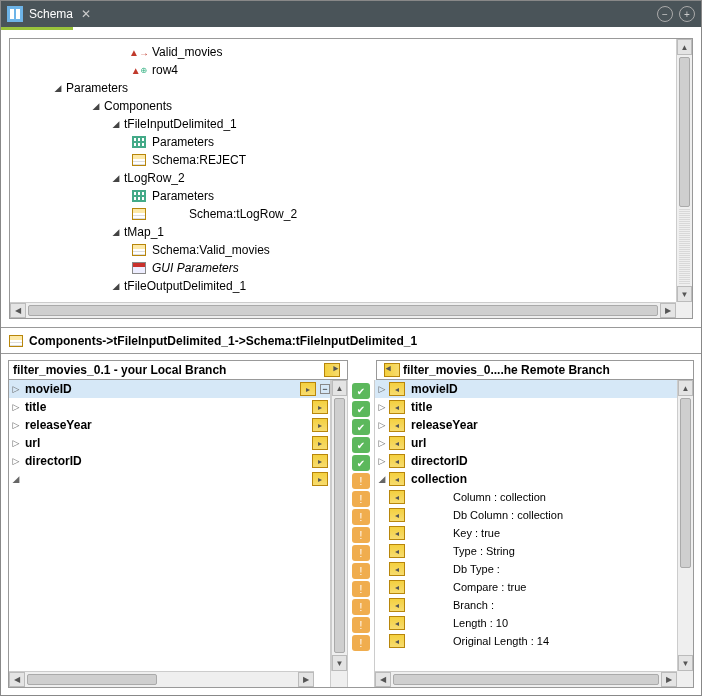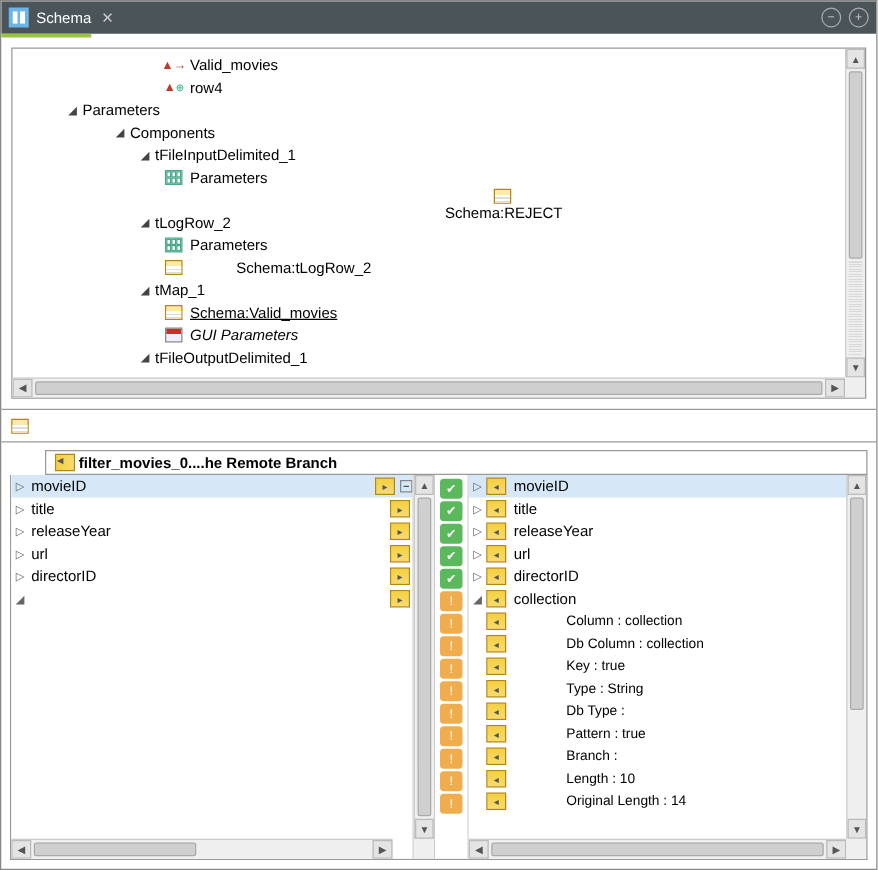--- a/index.html
+++ b/index.html
@@ -58,21 +58,21 @@
 .col-sb { flex:0 0 16px; position:relative; background:#efefef;}
 .col-mid { flex:0 0 28px; background:#fff; border-left:1px solid #ccc; border-right:1px solid #ccc; display:flex; flex-direction:column; padding-top:2px;}
 .col-right { flex:1; position:relative; background:#fff;}
 .col-right-inner{position:absolute;top:0;left:0;right:16px;bottom:16px;overflow:hidden;}
 
 .crow { display:flex; align-items:center; height:18px; padding-left:2px;}
 .crow.sel { background:#d6e8f7;}
 .tw2{width:10px;text-align:center;font-size:9px;color:#666;cursor:pointer;}
 .ylbtn{width:16px;height:14px;margin:0 2px;background:linear-gradient(#f4d03f,#f7dc6f);border:1px solid #b8860b;cursor:pointer;display:flex;align-items:center;justify-content:center;font-size:8px;color:#555;}
 .minus{width:10px;height:10px;border:1px solid #888;display:flex;align-items:center;justify-content:center;font-size:9px;line-height:1;margin-left:2px;}
-.flbl{padding-left:4px;}
+.flbl{padding-left:4px;font-weight:bold;}
 
 .status { width:18px;height:16px;margin:1px auto;border-radius:3px;display:flex;align-items:center;justify-content:center;font-size:10px;color:#fff;}
 .status.ok{background:#5cb85c;}
 .status.warn{background:#f0ad4e;}
 
 .kv { padding-left:46px; font-size:11px;}
 </style>
 </head>
 <body>
 
@@ -120,21 +120,21 @@
               <span></span>
               <span></span>
               <span></span>
               <span></span>
               <span></span>
               <span></span>
             </span>
           </span>
           <span class="lbl">Parameters</span>
         </div>
-      <div class="tree-row" style="padding-left:118px;flex-direction:column;">
+      <div class="tree-row" style="padding-left:118px;">
           <span class="ico">
             <span class="ico-tbl"></span>
           </span>
           <span class="lbl">Schema:REJECT</span>
         </div>
       <div class="tree-row" style="padding-left:100px;">
           <span class="tw">◢</span>
           <span class="lbl">tLogRow_2</span>
         </div>
       <div class="tree-row" style="padding-left:118px;">
@@ -153,21 +153,21 @@
       <div class="tree-row" style="padding-left:118px;gap:37px;">
           <span class="ico">
             <span class="ico-tbl"></span>
           </span>
           <span class="lbl">Schema:tLogRow_2</span>
         </div>
       <div class="tree-row" style="padding-left:100px;">
           <span class="tw">◢</span>
           <span class="lbl">tMap_1</span>
         </div>
-      <div class="tree-row" style="padding-left:118px;text-decoration:underline;">
+      <div class="tree-row" style="padding-left:118px;">
           <span class="ico">
             <span class="ico-tbl"></span>
           </span>
           <span class="lbl">Schema:Valid_movies</span>
         </div>
       <div class="tree-row" style="padding-left:118px;font-style:italic;">
           <span class="ico">
             <span class="ico-gui"></span>
           </span>
           <span class="lbl">GUI Parameters</span>
@@ -189,24 +189,29 @@
           <div class="thumb" style="left:2px;right:2px;"></div>
         </div>
         <div class="btn">▶</div>
     </div>
     <div class="corner"></div>
   </div>
 </div>
 
 <div class="path-bar">
   <span class="ico-tbl"></span>
+  <span>Components-&gt;tFileInputDelimited_1-&gt;Schema:tFileInputDelimited_1</span>
 </div>
 
 <div class="compare-area">
   <div class="headers">
+    <div class="h hl">
+      <span style="flex:1;">filter_movies_0.1 - your Local Branch</span>
+      <span class="yel l"></span>
+    </div>
     <div class="hgap"></div>
     <div class="h hr">
       <span class="yel r"></span>
       <span>filter_movies_0....he Remote Branch</span>
     </div>
   </div>
 
   <div class="compare-body">
 
     <div class="col-left">
@@ -324,21 +329,21 @@
         <div class="crow">
             <span class="ylbtn" style="margin-left:12px;">◂</span>
             <span class="kv">Type  :  String</span>
           </div>
         <div class="crow">
             <span class="ylbtn" style="margin-left:12px;">◂</span>
             <span class="kv">Db Type  :</span>
           </div>
         <div class="crow">
             <span class="ylbtn" style="margin-left:12px;">◂</span>
-            <span class="kv">Pattern  :  true</span>
+            <span class="kv">Compare  :  true</span>
           </div>
         <div class="crow">
             <span class="ylbtn" style="margin-left:12px;">◂</span>
             <span class="kv">Branch  :</span>
           </div>
         <div class="crow">
             <span class="ylbtn" style="margin-left:12px;">◂</span>
             <span class="kv">Length  :  10</span>
           </div>
         <div class="crow">

